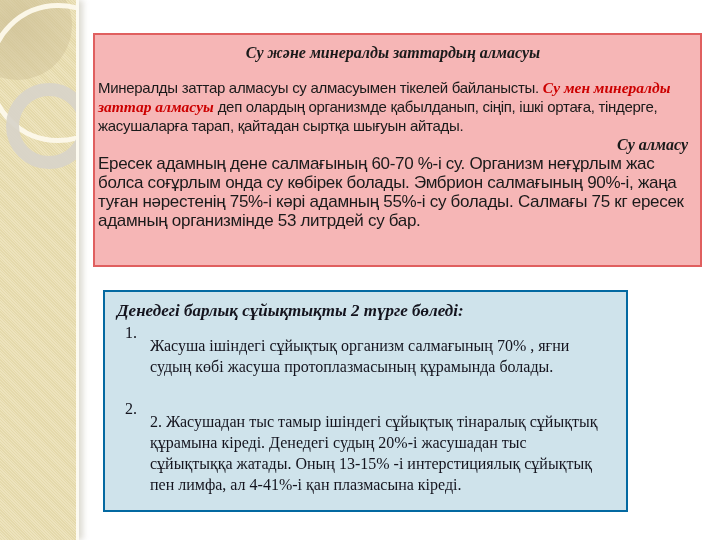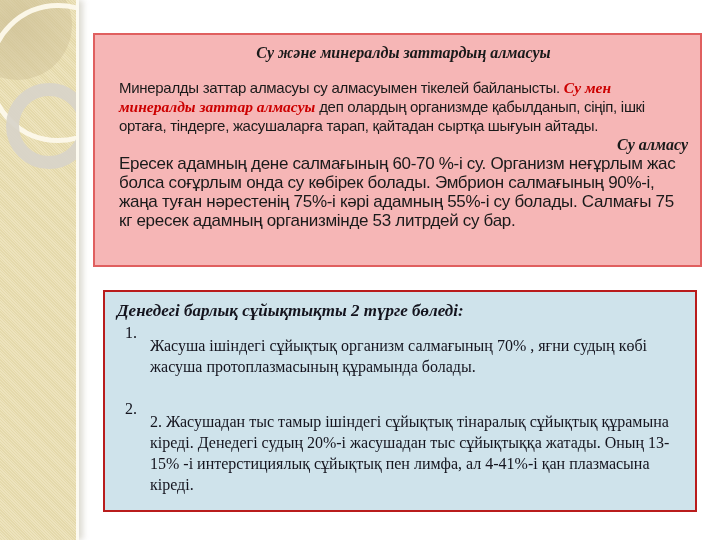--- a/index.html
+++ b/index.html
@@ -29,21 +29,21 @@
   .circle-ring{
     position:absolute;left:6px;top:83px;width:86px;height:86px;border-radius:50%;
     border:13px solid rgba(216,212,201,0.92);
     box-sizing:border-box;
   }
   
   .txtbox{position:absolute;box-sizing:border-box;}
   .pink-box{
     left:93px;top:33px;width:609px;height:234px;
     background:#f6b6b6;border:2px solid #e05f5f;
-    padding:8px 12px 6px 24px;
+    padding:8px 12px 6px 3px;
     color:#1a1a1a;
   }
   .pink-title{
     text-align:center;font-weight:bold;font-style:italic;
     font-size:16px;line-height:20px;
     font-family:"Liberation Serif", serif;
   }
   .pink-body{
     font-family:"Liberation Sans", sans-serif;
     font-size:15px;line-height:19px;letter-spacing:-0.3px;
@@ -57,22 +57,22 @@
   .pink-subtitle{
     text-align:right;font-weight:bold;font-style:italic;
     font-size:16px;line-height:19px;
     font-family:"Liberation Serif", serif;
   }
   .pink-body2{
     font-family:"Liberation Sans", sans-serif;
     font-size:17px;line-height:19px;letter-spacing:-0.3px;
   }
   .blue-box{
-    left:103px;top:290px;width:594px;height:222px;
-    background:#cfe3eb;border:2px solid #b91c1c;
+    left:103px;top:290px;width:525px;height:222px;
+    background:#cfe3eb;border:2px solid #0369a1;
     padding:8px 10px 6px 12px;
     color:#14141e;
   }
   .blue-title{
     font-weight:bold;font-style:italic;
     font-size:17px;line-height:22px;
     font-family:"Liberation Serif", serif;
   }
   .blue-list{margin:0;padding:0;list-style:none;}
   .blue-item{

